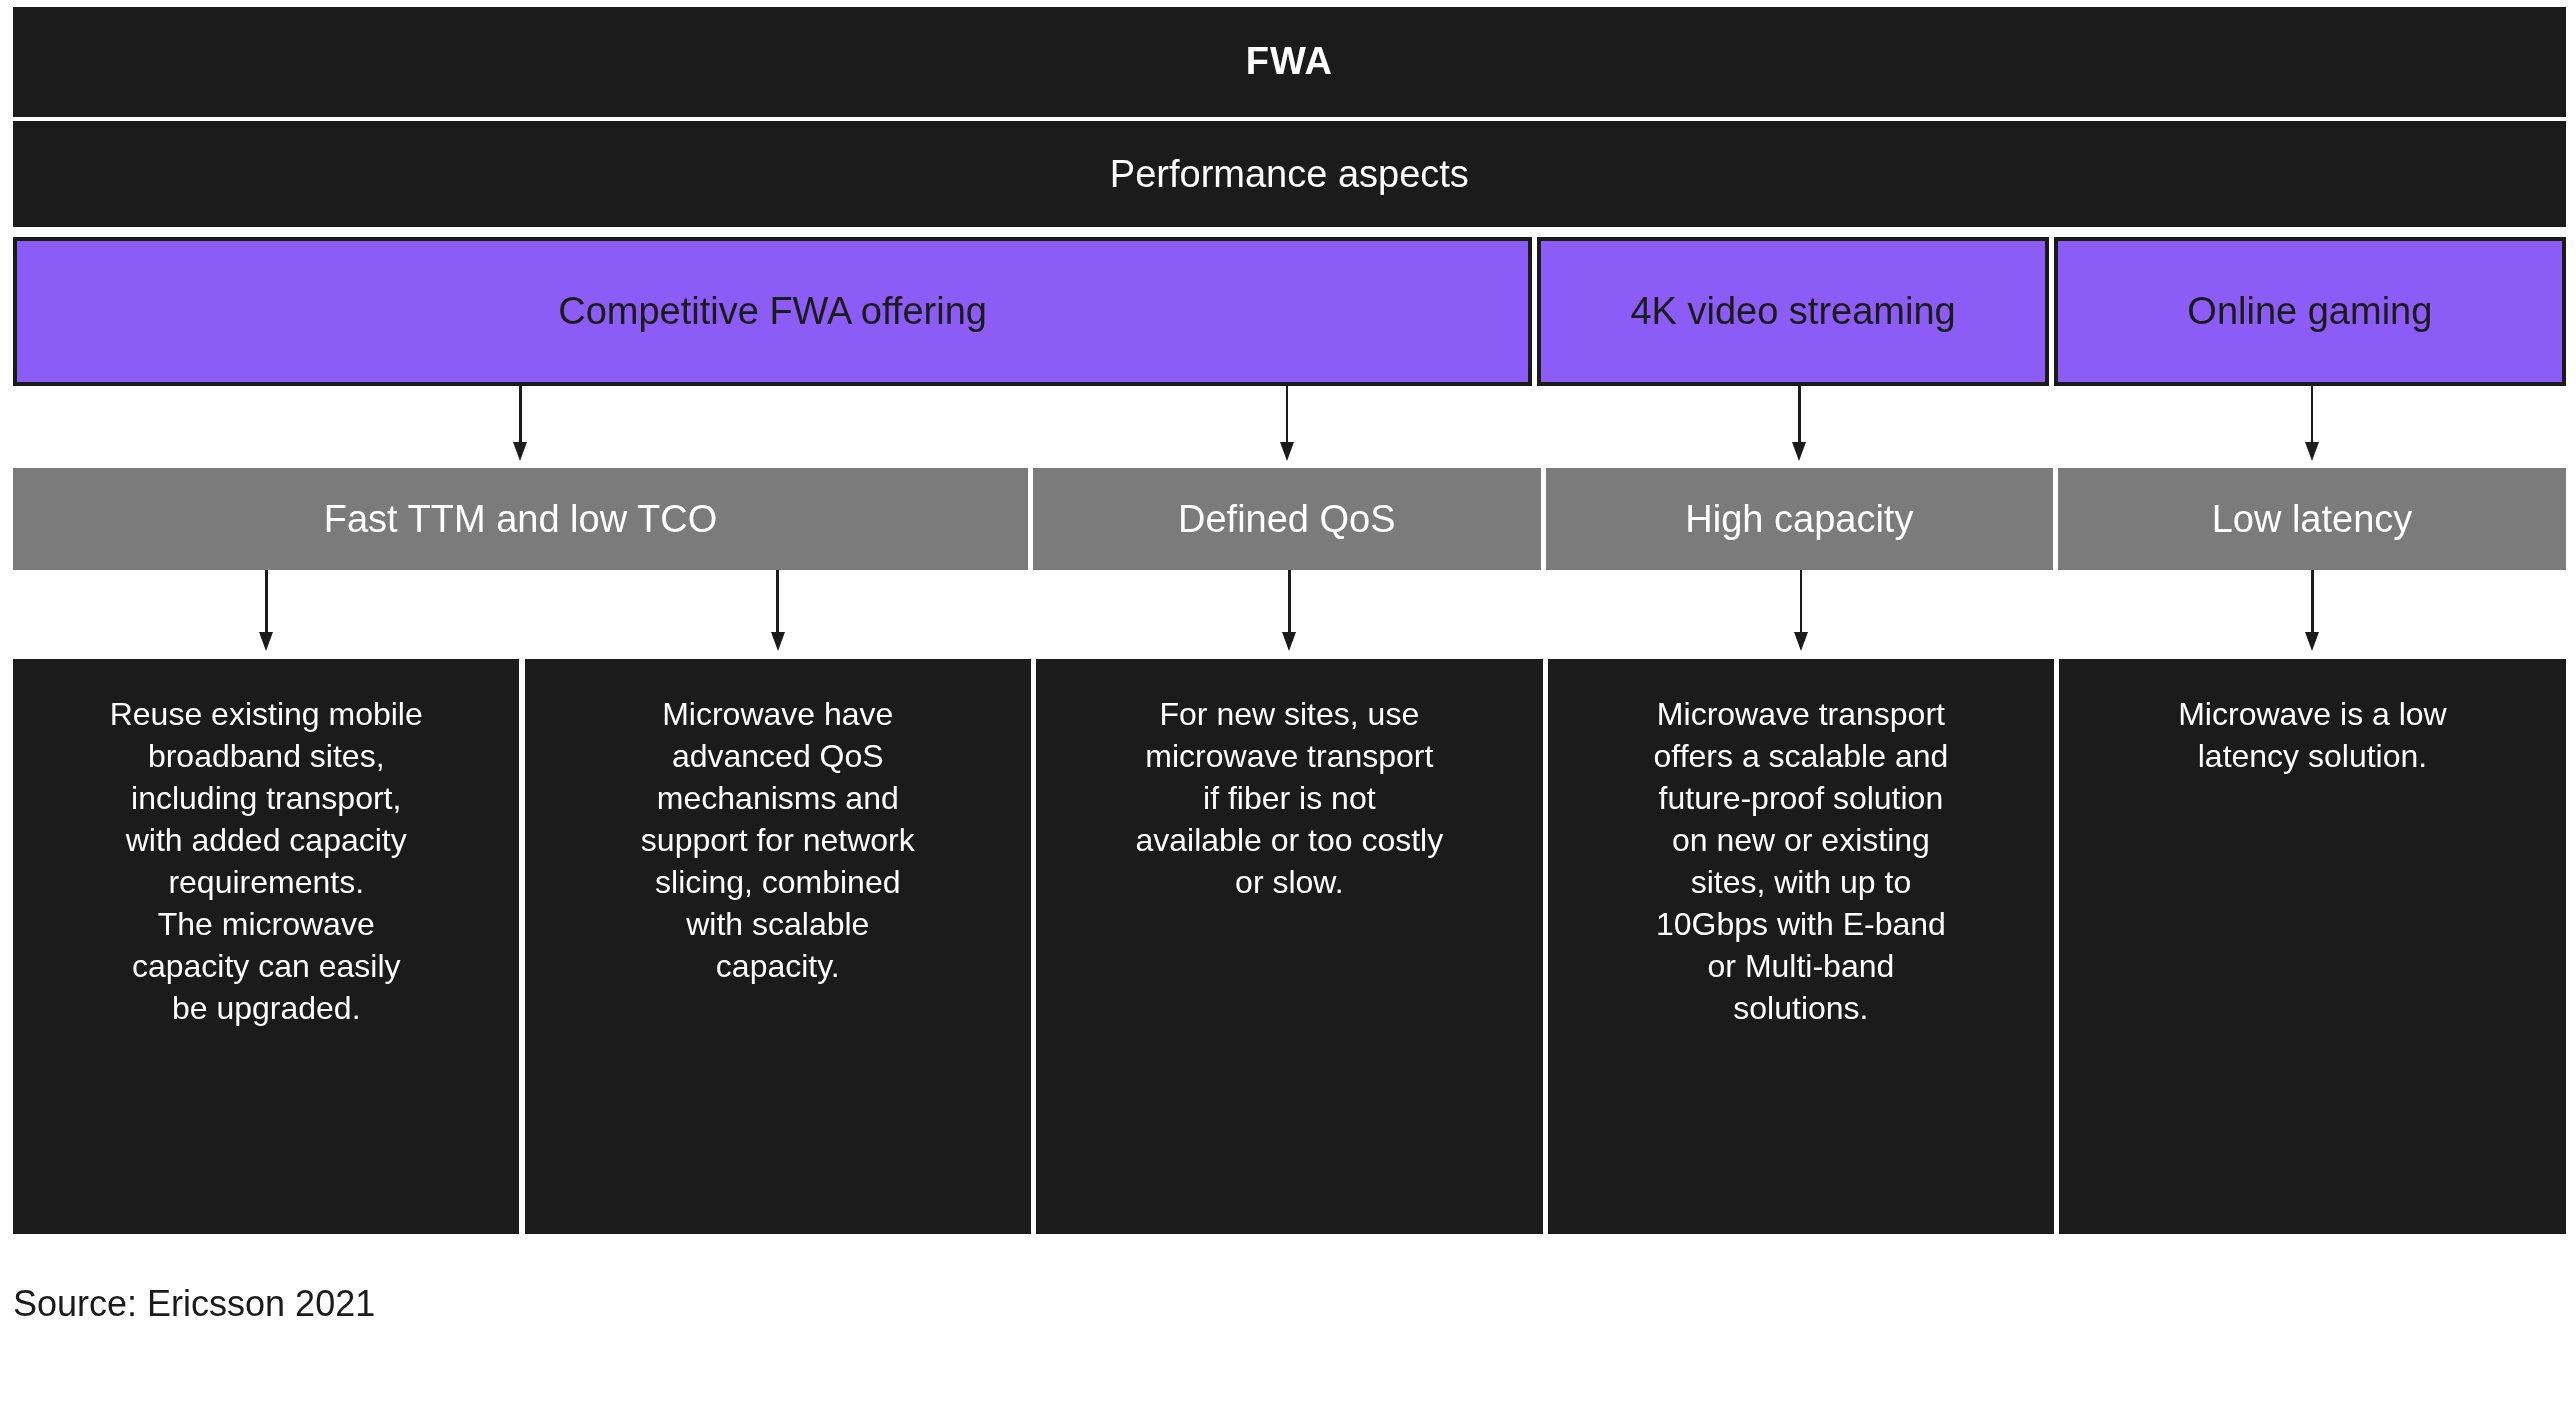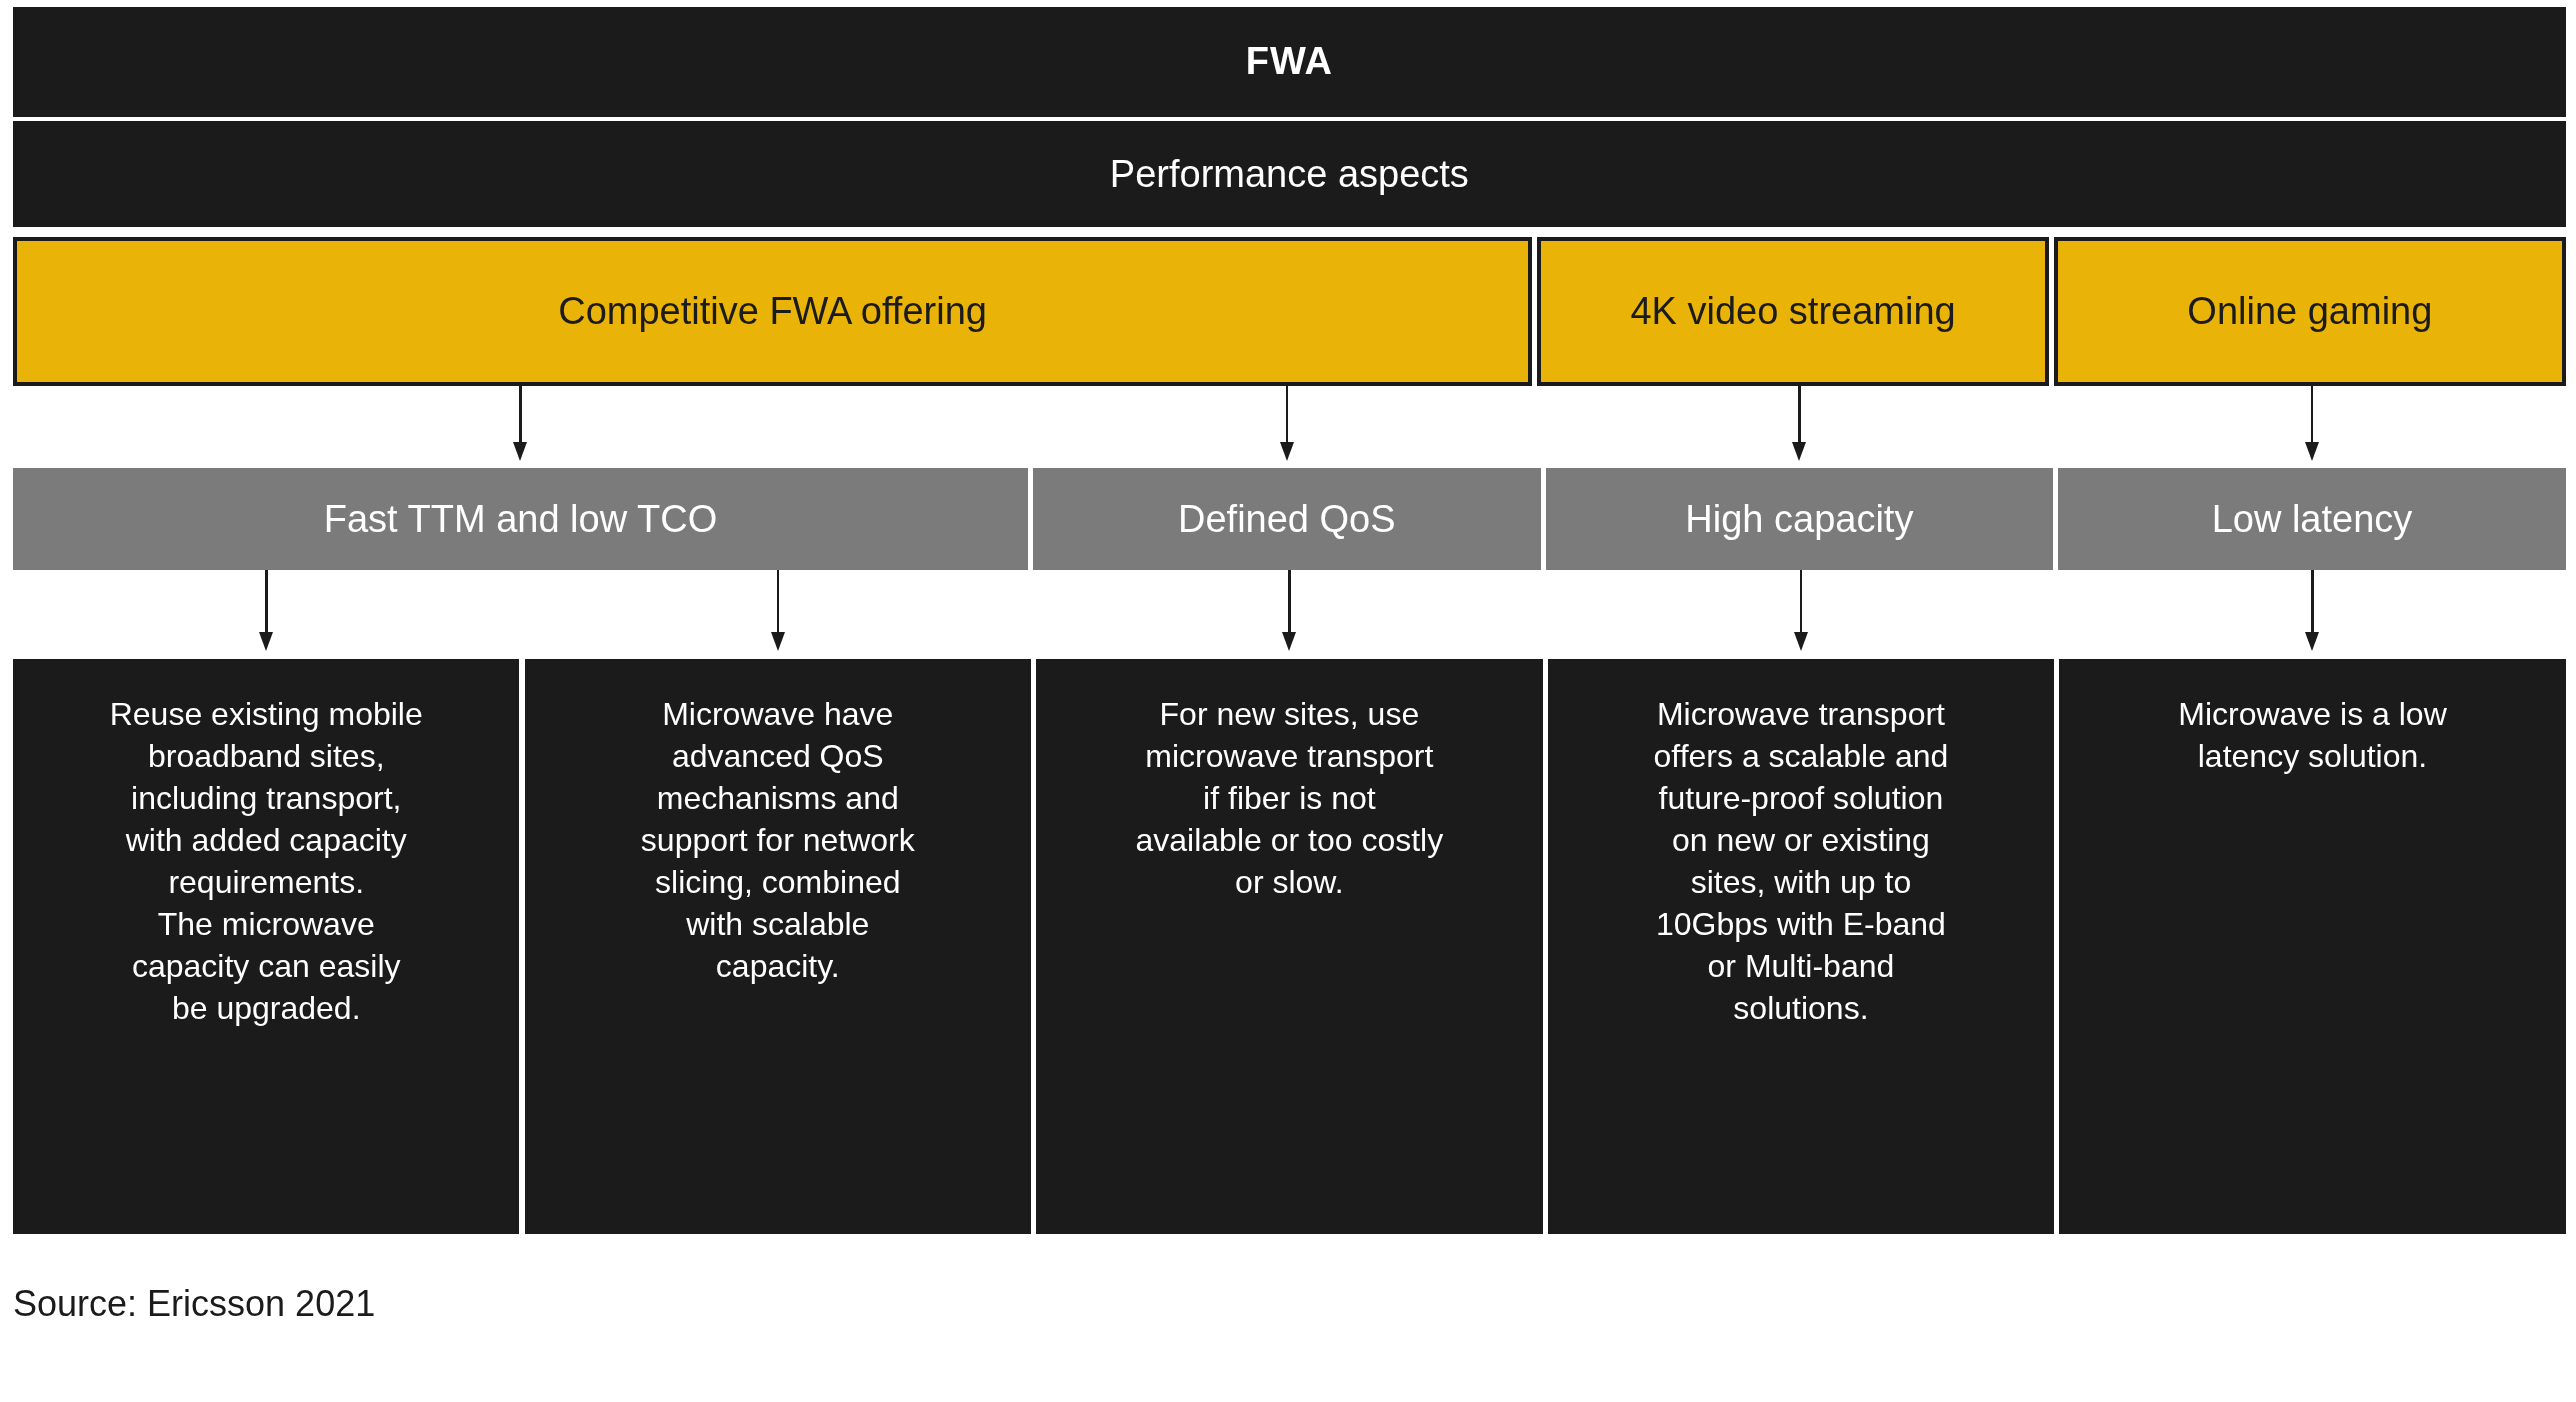--- a/index.html
+++ b/index.html
@@ -13,20 +13,21 @@
     width: 2576px;
     height: 1402px;
     background: #ffffff;
     box-sizing: border-box;
     padding: 6.8px 10.3px 0 13px;
   }
   .row {
     display: flex;
     gap: 5.1px;
     box-sizing: border-box;
+    justify-content: flex-end;
   }
   .cell {
     box-sizing: border-box;
     display: flex;
     align-items: center;
     justify-content: center;
     text-align: center;
     min-width: 0;
   }
   .span1 { flex: 1 1 0; }
@@ -45,21 +46,21 @@
     letter-spacing: 0.9px;
   }
 
   
   .group-row { height: 106px; margin-bottom: 10.3px; }
   .group-row .black-bar { font-size: 38px; font-weight: 400; }
 
   
   .usecase-row { height: 149px; }
   .white-box {
-    background: #eab308;
+    background: #8b5cf6;
     border: 4.3px solid #1b1b1b;
     color: #1b1b1b;
     font-size: 38px;
   }
 
   
   .req-row { height: 102px; }
   .gray-bar {
     background: #7b7b7b;
     color: #ffffff;

